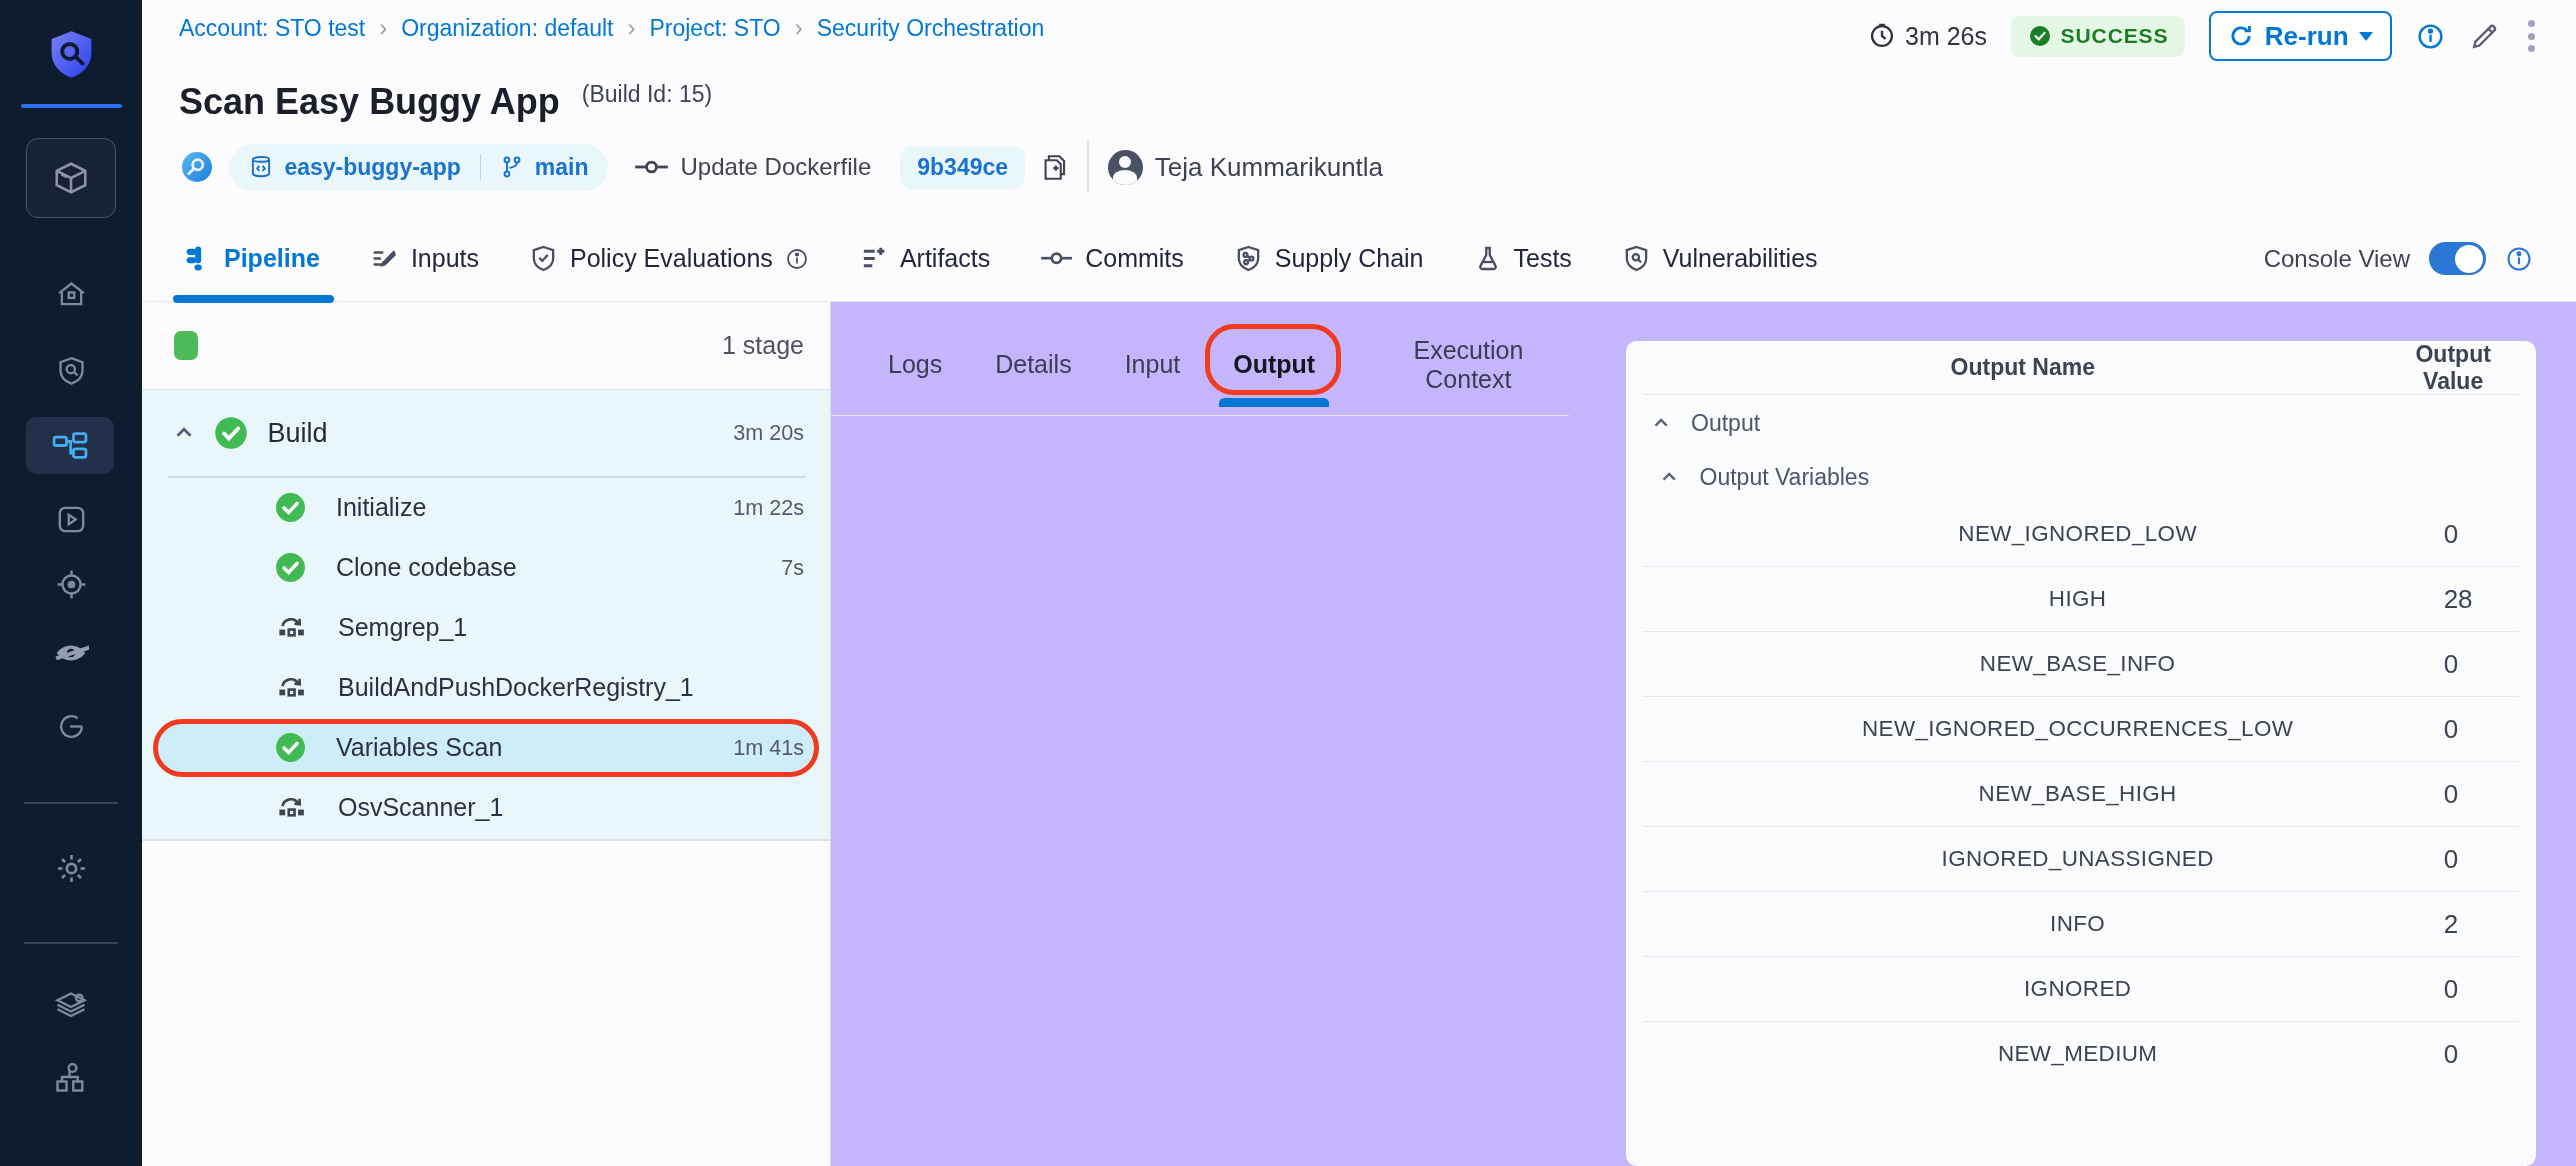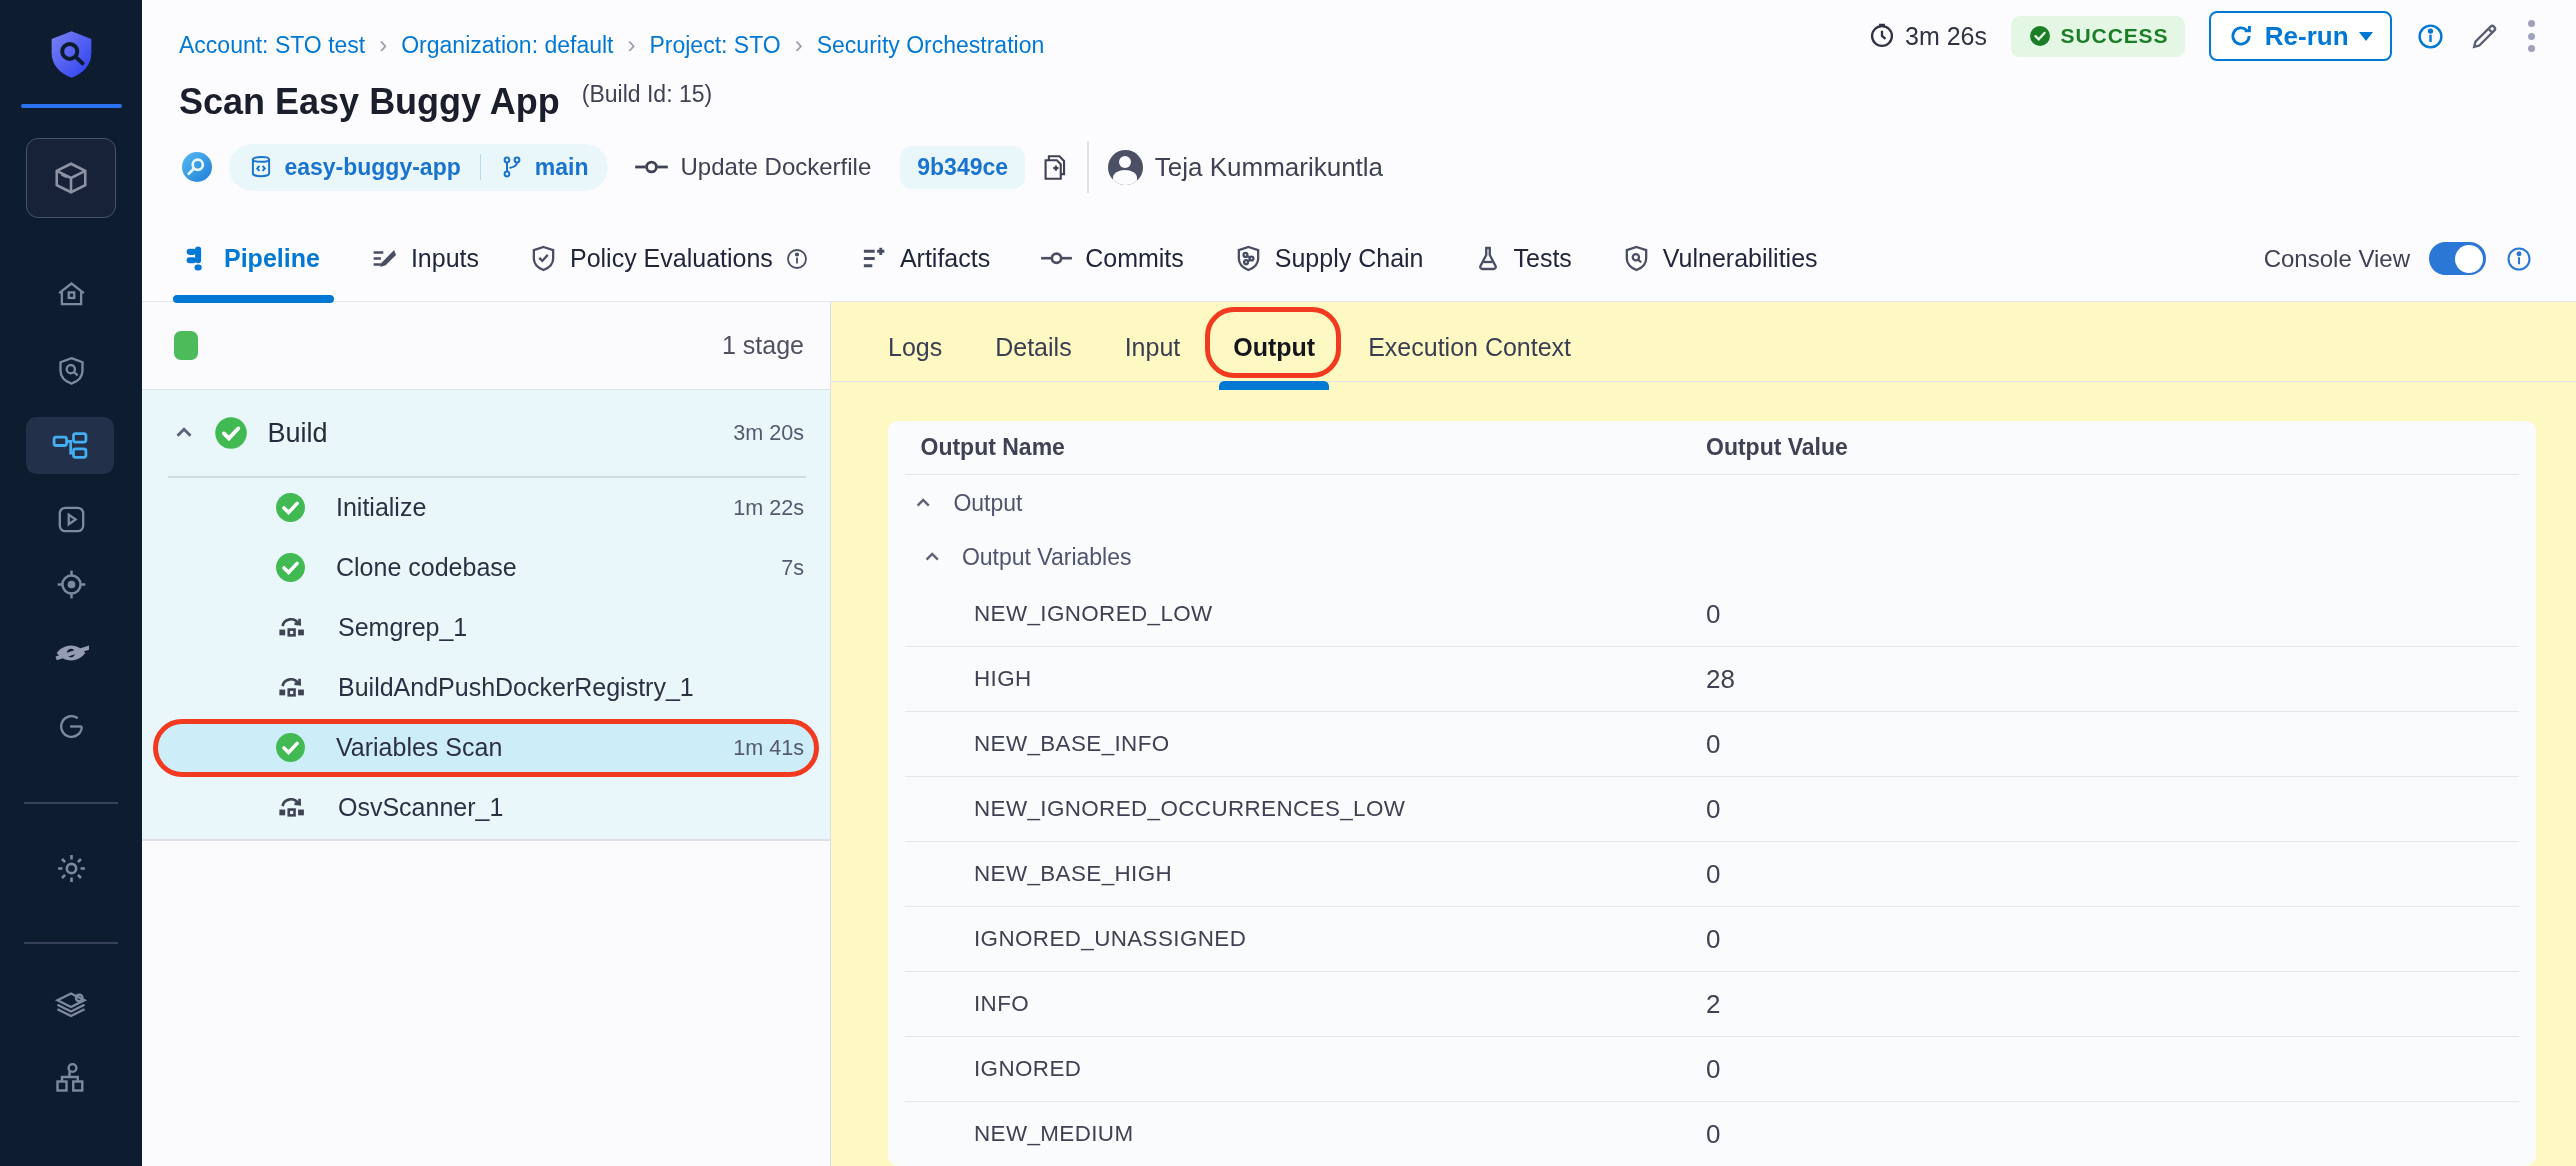--- a/index.html
+++ b/index.html
@@ -18,21 +18,21 @@
   .navicon svg{display:block;}
   .nav-active{position:absolute;top:417px;left:26px;width:88px;height:57px;border-radius:10.4px;background:#22304a;
               display:flex;align-items:center;justify-content:center;color:#45aef2;}
   .side-div{position:absolute;left:24px;width:94px;height:1.7px;background:#39415a;}
 
   
   .main{flex:1;display:flex;flex-direction:column;min-width:0;background:#fcfcfe;}
 
   
   .header{position:relative;height:216px;}
-  .breadcrumb{position:absolute;top:31px;left:37px;display:flex;align-items:center;gap:14px;font-size:23px;}
+  .breadcrumb{position:absolute;top:14px;left:37px;display:flex;align-items:center;gap:14px;font-size:23px;}
   .crumb{color:#0278d5;cursor:pointer;}
   .crumb-sep{color:#9b9db0;font-size:24px;}
   .title-row{position:absolute;top:81px;left:37px;display:flex;align-items:flex-start;gap:22px;}
   .page-title{font-size:36px;font-weight:bold;color:#1b1e2b;}
   .build-id{font-size:23px;color:#3f4254;}
   .meta-row{position:absolute;top:143px;left:37px;display:flex;align-items:center;height:48px;}
   .pill{display:flex;align-items:center;background:#e9f7fb;border-radius:24px;height:47px;padding:0 19px;gap:10.4px;}
   .pill-sep{width:1.7px;height:26px;background:#bcd9e8;margin:0 8.6px;}
   .blue-link{color:#1a73cf;font-size:23px;font-weight:bold;}
   .meta-plain{font-size:24px;color:#3f4254;}
@@ -61,21 +61,21 @@
   .tab.active::after{content:"";position:absolute;left:-10.4px;right:-14px;bottom:-1.7px;height:7.8px;background:#0278d5;border-radius:4.3px;}
   .info-small{color:#6b6f86;}
   .console-cluster{margin-left:auto;display:flex;align-items:center;gap:19px;padding-right:43px;}
   .console-label{font-size:24px;color:#3f4254;}
   .toggle{width:57px;height:33px;border-radius:16.4px;background:#2b77d6;position:relative;}
   .toggle::after{content:"";position:absolute;top:2.6px;right:2.6px;width:28px;height:28px;border-radius:50%;background:#fff;}
 
   
   .content{flex:1;display:flex;min-height:0;}
   .left-panel{width:688px;min-width:688px;border-right:1.7px solid #dcdee8;background:#fbfbfd;display:flex;flex-direction:column;}
-  .right-panel{flex:1;background:#fef9c3;display:flex;flex-direction:column;min-width:0;}
+  .right-panel{flex:1;background:#c4b5fd;display:flex;flex-direction:row;min-width:0;text-align:center;}
 
   
   .stage-header{height:87px;display:flex;align-items:center;padding:0 26px 0 32px;border-bottom:1.7px solid #e0e2ea;}
   .stage-square{width:24px;height:29px;border-radius:7px;background:#4dbb59;}
   .stage-count{margin-left:auto;font-size:25px;color:#4f5162;}
   .stage-tree{background:#e9f7fb;padding-bottom:1.7px;}
   .build-row{height:86px;display:flex;align-items:center;padding:0 26px 0 29px;gap:15.5px;}
   .build-name{font-size:27px;color:#262a3d;font-weight:500;margin-left:3.5px;}
   .row-dur{margin-left:auto;font-size:21.6px;color:#565a70;}
   .tree-div{height:1.7px;background:#cfdde3;margin:0 24px 0 26px;}

